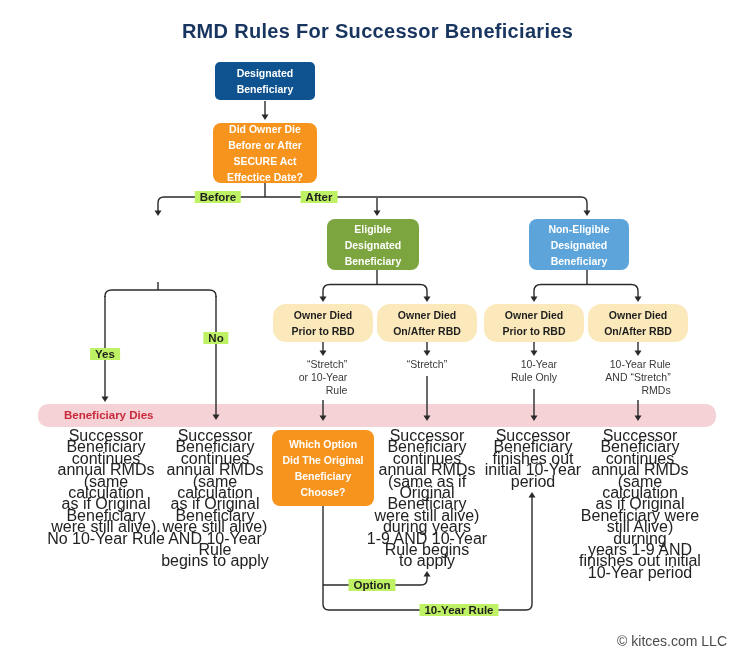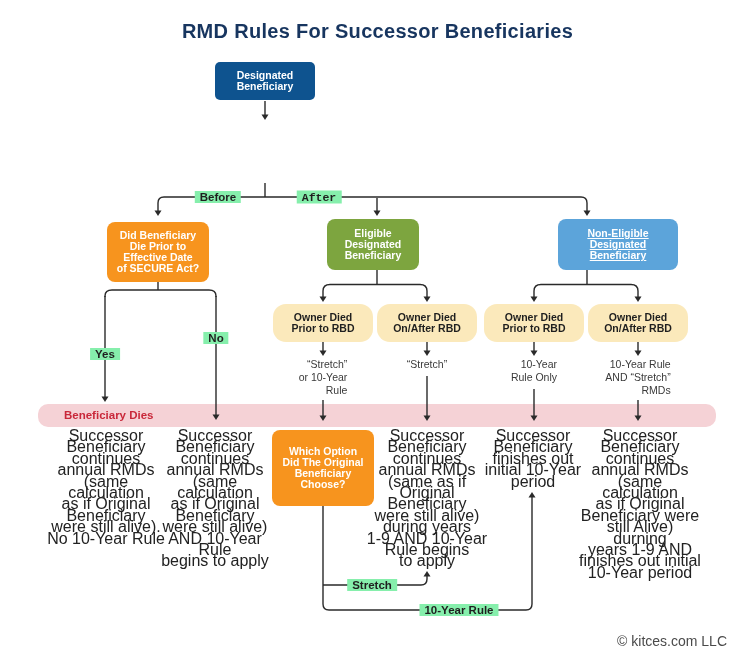--- a/index.html
+++ b/index.html
@@ -1,35 +1,35 @@
 <!DOCTYPE html>
 <html style="--title: #17355f; --navy: #0e538f; --orange: #f7941e; --green: #7da53f; --blue: #5ca4da; --cream: #fbe9bb; --pink: #f5d2d6; --red: #c9283a; --line: #2a2a2a;"><head>
 <meta charset="utf-8">
 <style>
   html,body{margin:0;padding:0;background:#fff;}
   .canvas{position:relative;width:755px;height:661px;background:#fff;overflow:hidden;
           font-family:"Liberation Sans","DejaVu Sans",sans-serif;padding-left:7px;}
   .title{position:absolute;top:20px;left:0;width:755px;text-align:center;
          font-size:20px;font-weight:700;letter-spacing:.3px;color:var(--title);}
   .box{position:absolute;border-radius:8px;color:#fff;font-weight:700;
-       font-size:10.5px;line-height:11px;display:flex;align-items:center;justify-content:center;
+       font-size:10.5px;line-height:16px;display:flex;align-items:center;justify-content:center;
        text-align:center;white-space:pre-line;z-index:3;}
   .navy{background:var(--navy);border-radius:5px;}
   .orange{background:var(--orange);}
   .green{background:var(--green);}
   .blue{background:var(--blue);}
   .cream{background:var(--cream);color:#1f1f1f;border-radius:13px;}
   .band{position:absolute;left:38px;top:404px;width:678px;height:23px;border-radius:10px;
         background:var(--pink);z-index:1;}
   .band-label{position:absolute;left:64px;top:409px;font-size:11.5px;font-weight:700;
         color:var(--red);z-index:3;}
   .lines{position:absolute;left:0;top:0;z-index:2;}
   .lines path{fill:none;stroke:var(--line);stroke-width:1.4;}
   .lines polygon{fill:var(--line);stroke:none;}
-  .blabel{position:absolute;transform:translate(-50%,-50%);background:#86efac;color:#1f1f1f;
+  .blabel{position:absolute;transform:translate(-50%,-50%);background:#bef264;color:#1f1f1f;
         font-size:11.5px;font-weight:700;white-space:nowrap;padding:0 5px;z-index:4;text-align:right;}
   .rule-text{position:absolute;transform:translateX(-50%);text-align:right;
         font-size:10.5px;line-height:13px;color:#3a3a3a;white-space:pre-line;z-index:3;}
   .outcome{position:absolute;width:124px;text-align:center;font-size:16px;line-height:11.4px;
         color:#222;white-space:pre-line;z-index:3;}
   .footer{position:absolute;right:35px;top:633px;font-size:14px;color:#4a4a4a;z-index:3;}
 </style>
 </head>
 <body>
 
@@ -97,31 +97,31 @@
       <path d="M323,490 V604 Q323,610 329,610 H526 Q532,610 532,604 V497"></path>
       <polygon points="528.5,497.5 535.5,497.5 532,492"></polygon>
       <path d="M323,585 H421 Q427,585 427,579 V576"></path>
       <polygon points="423.5,576.5 430.5,576.5 427,571"></polygon>
     </g>
   </svg>
 
   <div class="box navy" style="left:215px;top:62px;width:100px;height:38px;">Designated
 Beneficiary</div>
 
-
-  <div class="box orange" style="left:107px;top:222px;width:102px;height:60px;">Did Beneficiary
-Die Prior to
-Effective Date
-of SECURE Act?</div>
+  <div class="box orange" style="left:213px;top:123px;width:104px;height:60px;">Did Owner Die
+Before or After
+SECURE Act
+Effectice Date?</div>
+
 
   <div class="box green" style="left:327px;top:219px;width:92px;height:51px;">Eligible
 Designated
 Beneficiary</div>
 
-  <div class="box blue" style="left:558px;top:219px;width:120px;height:51px;text-decoration:underline;">Non-Eligible
+  <div class="box blue" style="left:529px;top:219px;width:100px;height:51px;">Non-Eligible
 Designated
 Beneficiary</div>
 
   <div class="box cream" style="left:273px;top:304px;width:100px;height:38px;">Owner Died
 Prior to RBD</div>
   <div class="box cream" style="left:377px;top:304px;width:100px;height:38px;">Owner Died
 On/After RBD</div>
   <div class="box cream" style="left:484px;top:304px;width:100px;height:38px;">Owner Died
 Prior to RBD</div>
   <div class="box cream" style="left:588px;top:304px;width:100px;height:38px;">Owner Died
@@ -136,24 +136,24 @@
 or 10-Year
 Rule</div>
   <div class="rule-text" style="left:427px;top:358px;">“Stretch”</div>
   <div class="rule-text" style="left:534px;top:358px;">10-Year
 Rule Only</div>
   <div class="rule-text" style="left:638px;top:358px;">10-Year Rule
 AND “Stretch”
 RMDs</div>
 
   <div class="blabel" style="left:218px;top:197px;">Before</div>
-  <div class="blabel" style="left:319px;top:197px;font-family:Liberation Mono, monospace;">After</div>
+  <div class="blabel" style="left:319px;top:197px;">After</div>
   <div class="blabel" style="left:105px;top:338px;margin-top:16px;">Yes</div>
   <div class="blabel" style="left:216px;top:338px;">No</div>
-  <div class="blabel" style="left:372px;top:585px;">Stretch</div>
+  <div class="blabel" style="left:372px;top:585px;">Option</div>
   <div class="blabel" style="left:459px;top:610px;">10-Year Rule</div>
 
   <div class="outcome" style="left:44px;top:430px;">Successor
 Beneficiary
 continues
 annual RMDs
 (same calculation
 as if Original
 Beneficiary
 were still alive).

